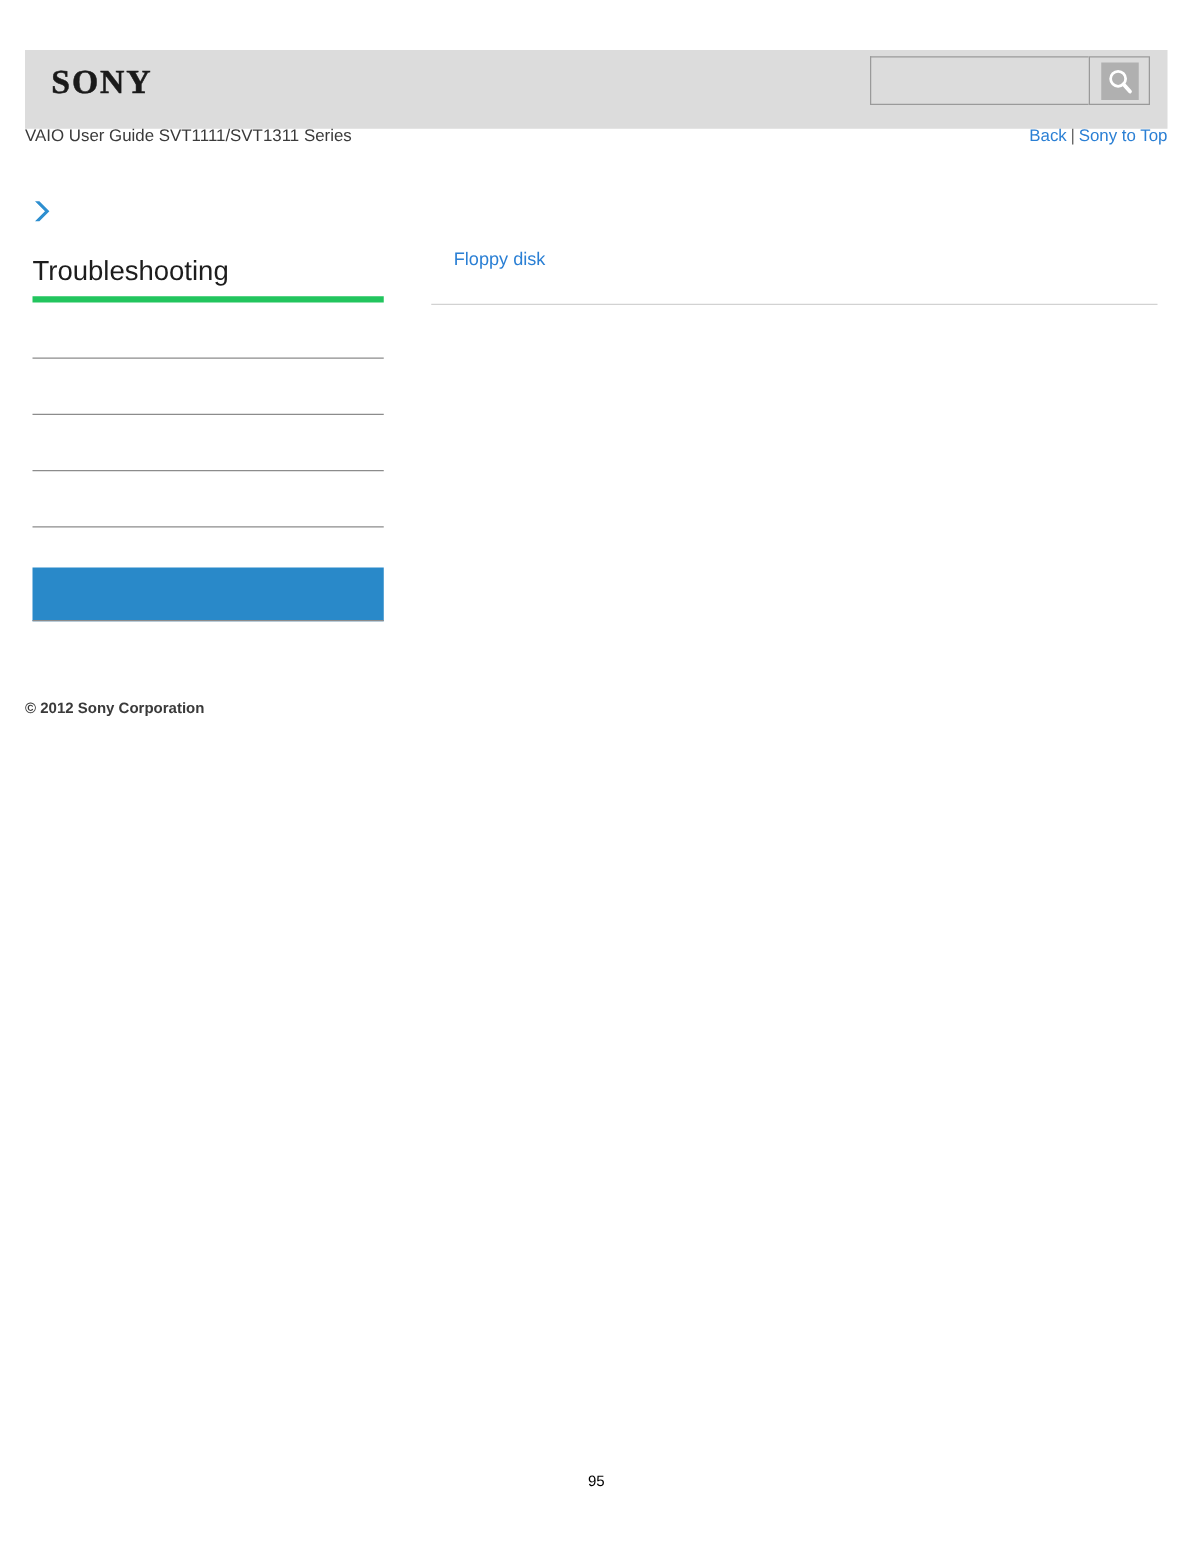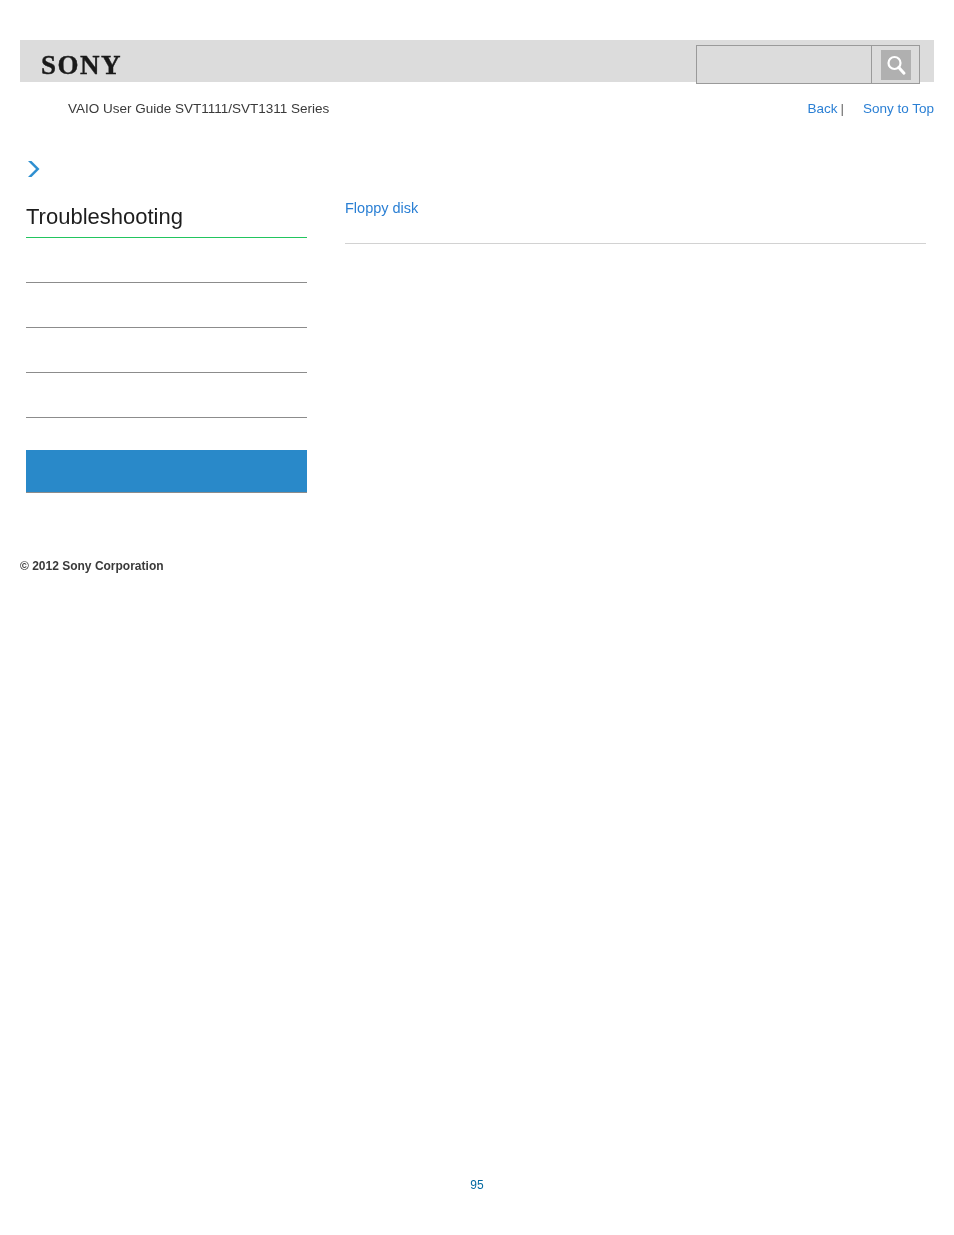--- a/index.html
+++ b/index.html
@@ -15,21 +15,21 @@
     color: #333333;
     -webkit-font-smoothing: antialiased;
   }
 
   
   .header-bar {
     position: absolute;
     left: 20px;
     top: 40px;
     width: 914px;
-    height: 42px;
+    height: 63px;
     background: #dcdcdc;
     box-sizing: border-box;
   }
   .sony-logo {
     position: absolute;
     left: 21px;
     top: 11px;
     font-family: "Liberation Serif", serif;
     font-weight: bold;
     font-size: 27px;
@@ -82,33 +82,31 @@
   }
 
   
   .guide-title {
     position: absolute;
     left: 20px;
     top: 101px;
     font-size: 13.5px;
     color: #3a3a3a;
     white-space: nowrap;
-    margin-left: 48px;
   }
   .top-links {
     position: absolute;
     right: 20px;
     top: 101px;
     font-size: 13.5px;
     white-space: nowrap;
   }
   .top-links a {
     color: #2a7fd4;
     text-decoration: none;
-    margin-left: 16px;
   }
   .top-links .sep {
     color: #666;
     margin: 0 3px;
   }
 
   
   .left-col {
     position: absolute;
     left: 26px;
@@ -121,21 +119,21 @@
     display: block;
     margin-bottom: 24px;
   }
   .section-title {
     font-size: 22px;
     font-weight: normal;
     color: #1d1d1d;
     line-height: 26px;
     padding-bottom: 7px;
     margin: 0;
-    border-bottom: 1px solid #22c55e;
+    border-bottom: 5px solid #22c55e;
   }
   .nav-list {
     list-style: none;
     margin: 0;
     padding: 0;
   }
   .nav-list li {
     height: 44px;
     border-bottom: 1px solid #8c8c8c;
     font-size: 13.5px;
@@ -180,35 +178,36 @@
   .link-cell {
     width: 50%;
     box-sizing: border-box;
     padding: 0 0 11px 0;
     font-size: 14.5px;
     line-height: 24px;
   }
   .link-cell a {
     color: #2a7fd4;
     text-decoration: none;
+    margin-left: 18px;
   }
   .content-rule {
     margin-top: 12px;
     border-top: 1px solid #d2d2d2;
   }
 
   
   .page-number {
     position: absolute;
     left: 0;
     right: 0;
     top: 1178px;
     text-align: center;
     font-size: 12px;
-    color: #0369a1;
+    color: #000000;
   }
 </style>
 </head>
 <body>
 
 <div class="header-bar">
   <div class="sony-logo">SONY</div>
 
   <div class="search-wrap">
     <input class="search-input" type="text" value="" placeholder="" style="">

